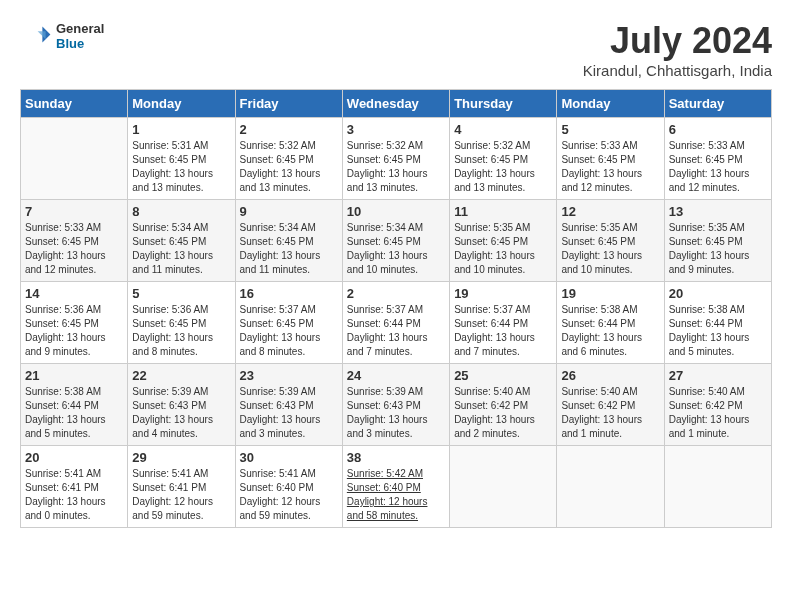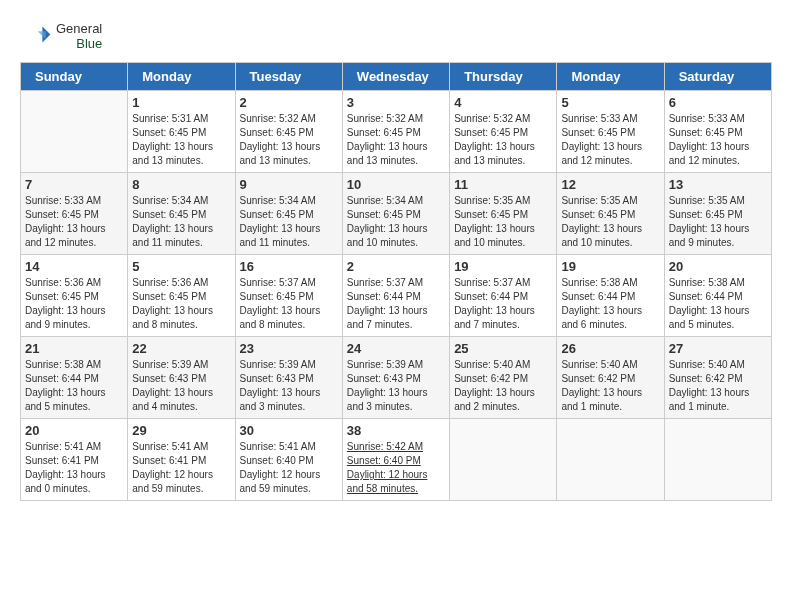--- a/index.html
+++ b/index.html
@@ -18,25 +18,24 @@
     }
     .logo {
       display: flex;
       align-items: center;
       gap: 4px;
     }
     .logo-text {
       display: flex;
       flex-direction: column;
       font-size: 13px;
-      font-weight: normal;
-      text-align: right;
+      font-weight: bold;
     }
     .logo-general { color: #333; }
-    .logo-blue { color: #14532d; }
+    .logo-blue { color: #0369a1; }
     .logo-icon {
       width: 32px;
       height: 32px;
     }
     .title-block {
       text-align: right;
     }
     .month-title {
       font-size: 36px;
       font-weight: bold;
@@ -49,21 +48,21 @@
     table {
       width: 100%;
       border-collapse: collapse;
       table-layout: fixed;
     }
     thead tr {
       background-color: #2a6db5;
       color: white;
     }
     thead th {
-      padding: 6px 14px;
+      padding: 6px 4px;
       font-size: 13px;
       font-weight: bold;
       text-align: left;
       border: 1px solid #ccc;
     }
     tbody tr {
       border: 1px solid #ccc;
     }
     tbody td {
       vertical-align: top;
@@ -102,29 +101,31 @@
     <svg class="logo-icon" viewBox="0 0 40 40">
       <polygon points="28,8 38,18 28,28" fill="#2a6db5"></polygon>
       <polygon points="22,14 32,14 32,24" fill="#5a9fd4" opacity="0.7"></polygon>
     </svg>
     <div class="logo-text">
       <span class="logo-general">General</span>
       <span class="logo-blue">Blue</span>
     </div>
   </div>
   <div class="title-block">
+    <div class="month-title">July 2024</div>
+    <div class="location">Kirandul, Chhattisgarh, India</div>
   </div>
 </div>
 
 <table>
   <thead>
     <tr>
     <th>Sunday</th>
         <th>Monday</th>
-        <th>Tuesday</th>
+        <th>Friday</th>
         <th>Wednesday</th>
         <th>Thursday</th>
         <th>Monday</th>
         <th>Saturday</th>
       </tr>
   </thead>
   <tbody id="calendar-body">
   <tr>
         <td class="empty-cell"></td>
         <td>

